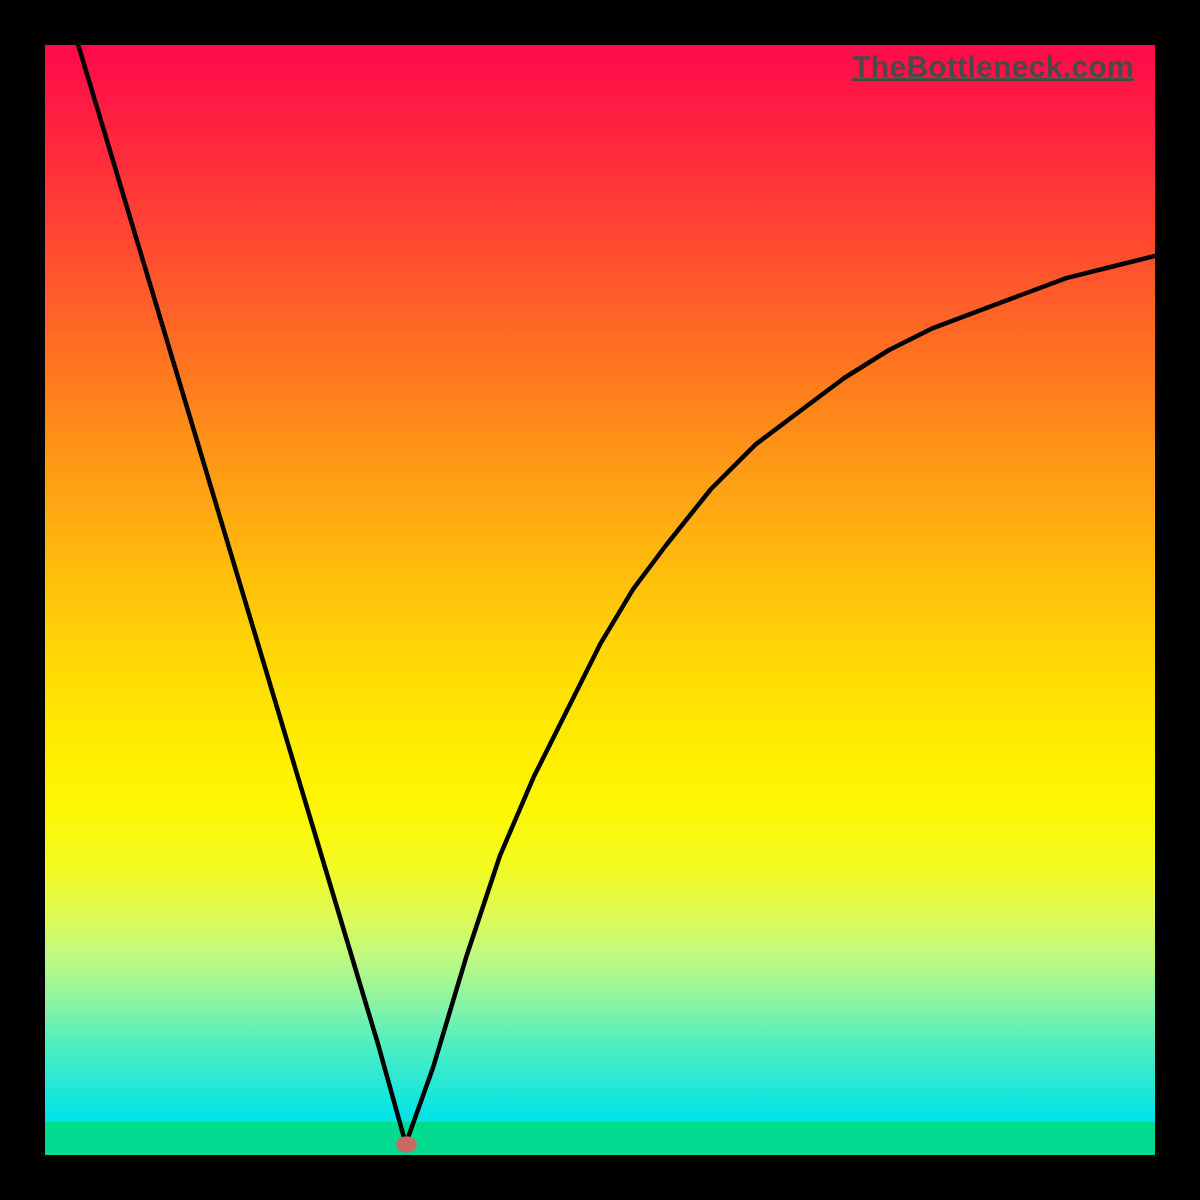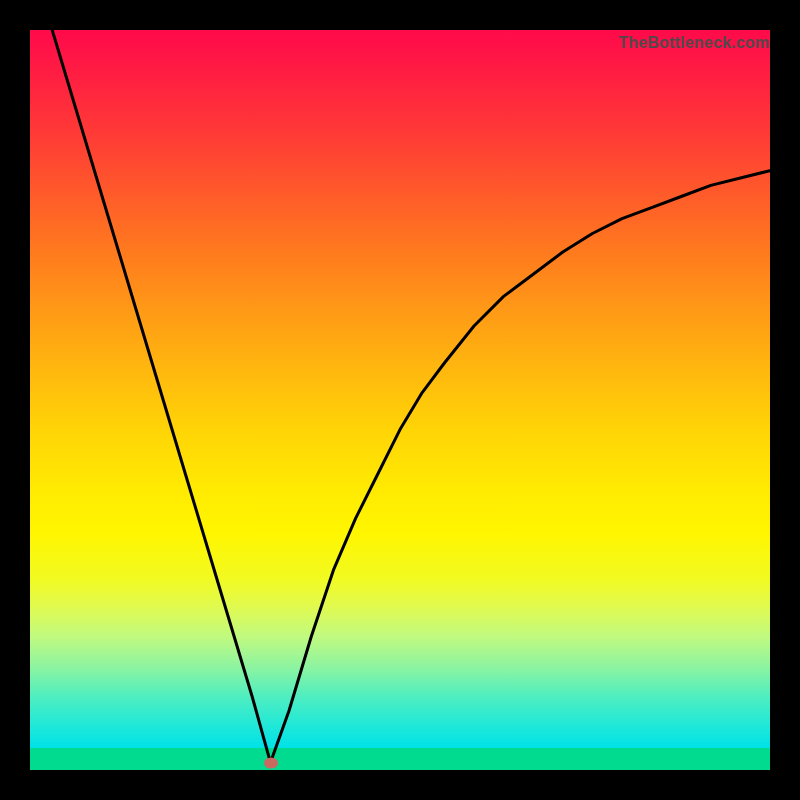--- a/index.html
+++ b/index.html
@@ -41,26 +41,27 @@
     position: absolute;
     left: 0;
     bottom: 0;
     width: 100%;
     height: 22px;
     background: #00db90;
   }
   .watermark {
     position: absolute;
     top: 4px;
-    right: 0;
+    right: 14px;
     font-family: Arial, Helvetica, sans-serif;
-    font-size: 16px;
+    font-size: 20px;
     font-weight: bold;
     color: #4a4a4a;
     letter-spacing: 0.2px;
+    text-decoration: underline;
   }
   svg.curve {
     position: absolute;
     left: 0;
     top: 0;
     width: 100%;
     height: 100%;
   }
   .minpoint {
     position: absolute;

